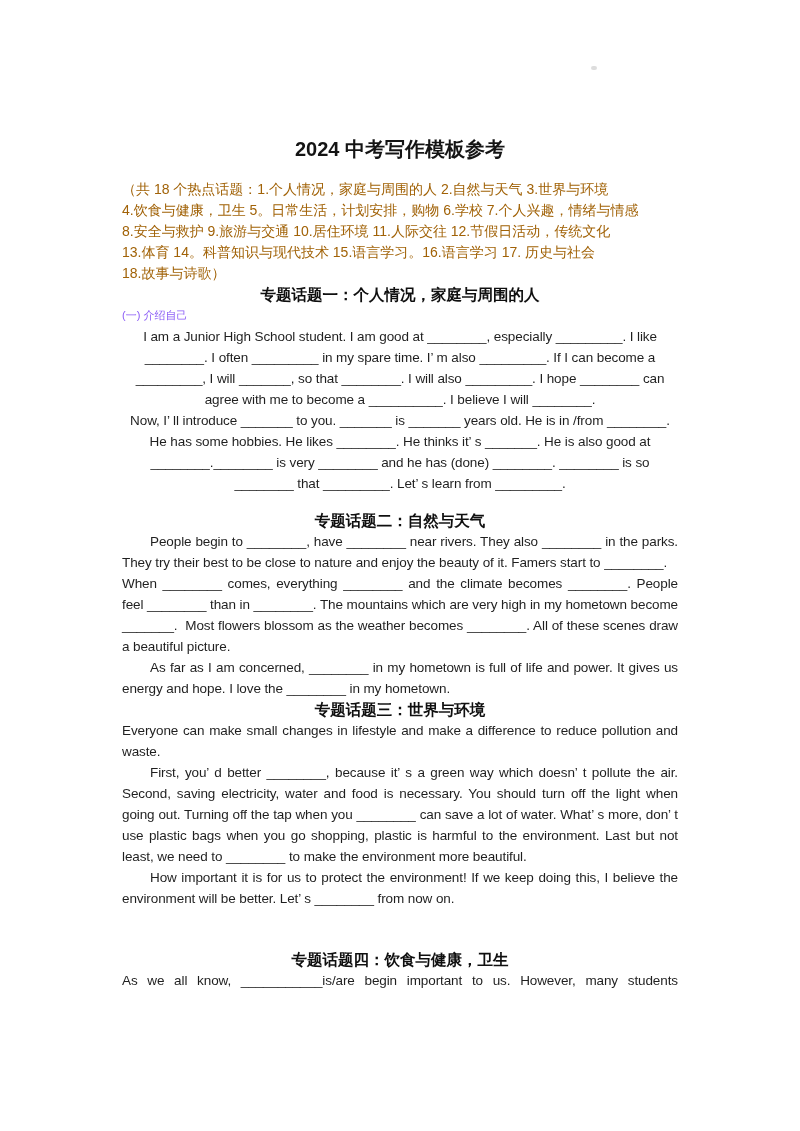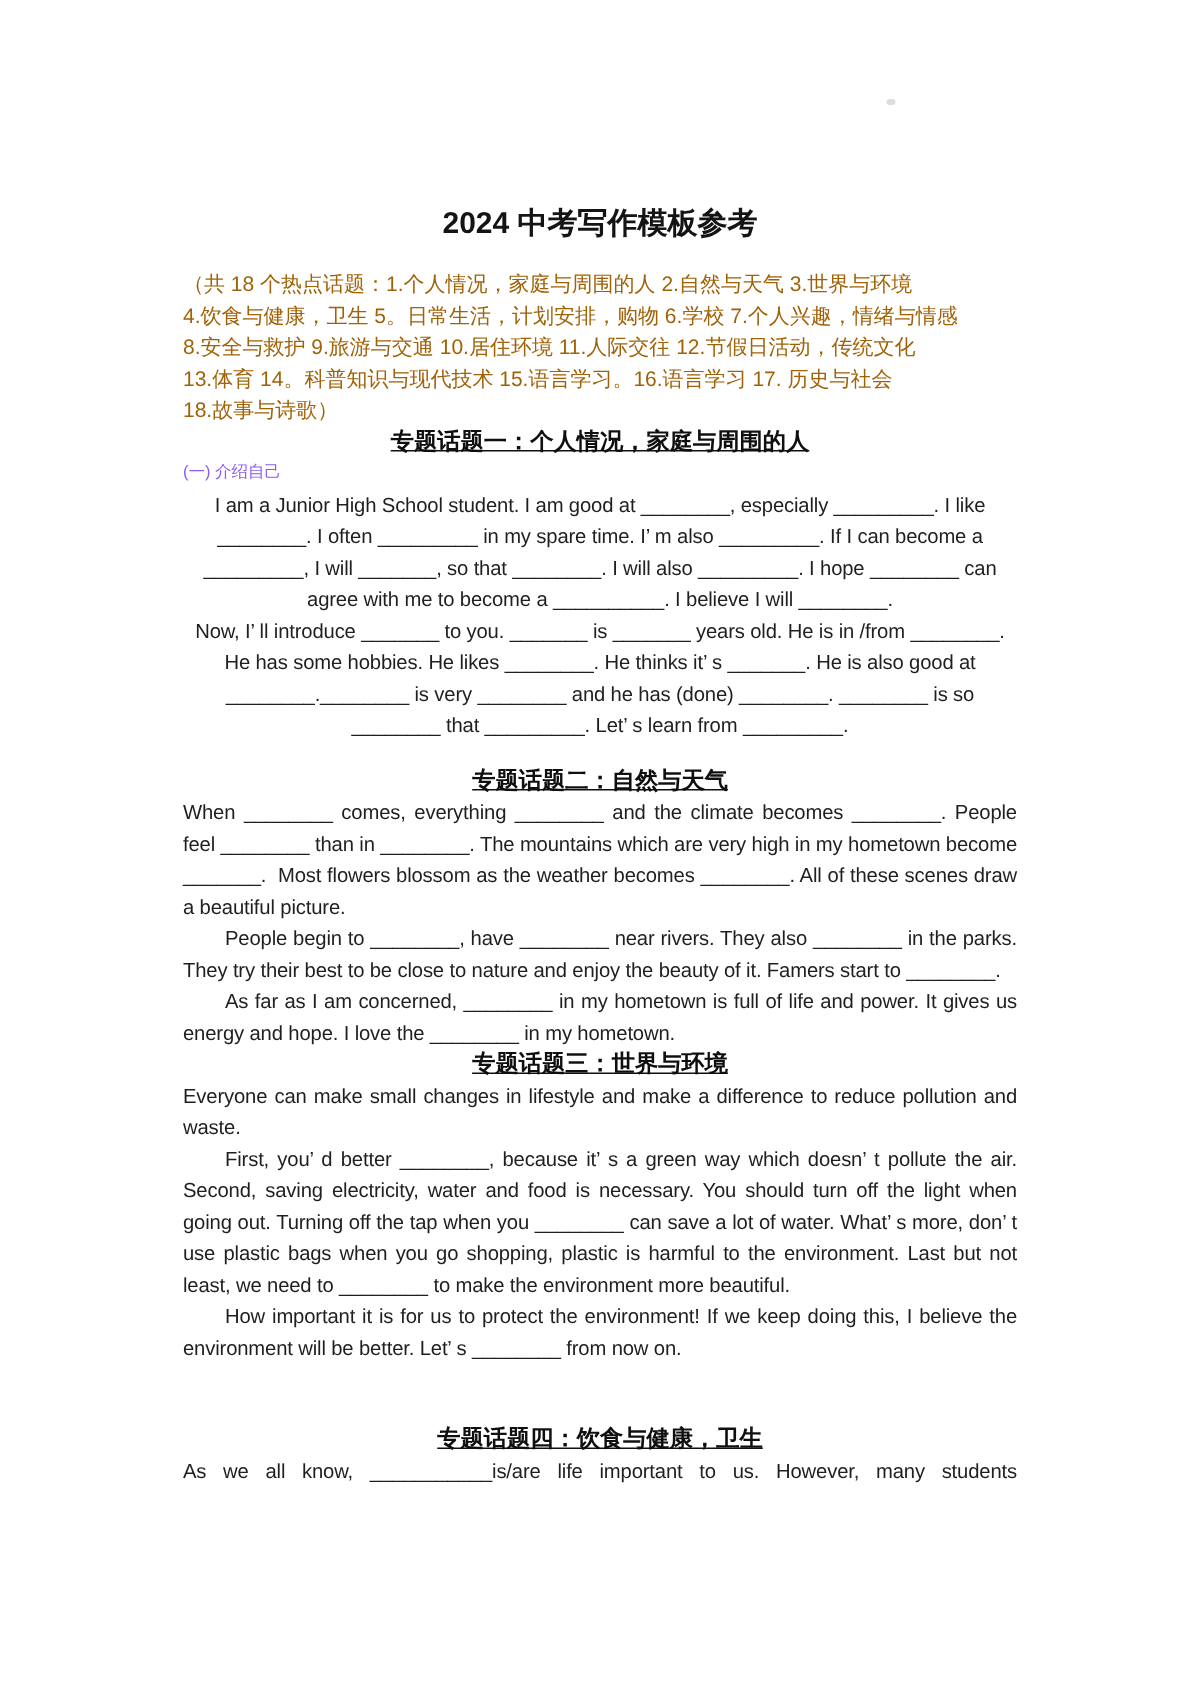--- a/index.html
+++ b/index.html
@@ -18,21 +18,21 @@
     margin:96px 0 14px 0;
     font-size:20px;line-height:32px;
     font-weight:700;text-align:center;color:#141414;
   }
   .intro{
     font-size:14px;line-height:21px;color:#a16207;
   }
   .intro-line{white-space:nowrap;}
   .sec-heading{
     font-size:15.5px;line-height:21px;font-weight:700;
-    text-align:center;color:#0f0f0f;text-decoration:underline;
+    text-align:center;color:#0f0f0f;
   }
   .sec-heading.gap-before{margin-top:16px;}
   .sec-heading.big-gap-before{margin-top:40px;}
   .sub-heading{
     font-size:11px;line-height:21px;color:#8b5cf6;
   }
   .para{
     font-size:13.5px;line-height:21px;letter-spacing:-0.1px;
     text-align:justify;white-space:pre-wrap;color:#1f1f1f;
   }
@@ -62,26 +62,26 @@
       <div class="intro-line">13.体育 14。科普知识与现代技术 15.语言学习。16.语言学习 17. 历史与社会</div>
       <div class="intro-line">18.故事与诗歌）</div>
     </div>
 
     <div class="sec-heading">专题话题一：个人情况，家庭与周围的人</div>
     <div class="sub-heading">(一) 介绍自己</div>
     <div class="para ragged">I am a Junior High School student. I am good at ________, especially _________. I like ________. I often _________ in my spare time. I’ m also _________. If I can become a _________, I will _______, so that ________. I will also _________. I hope ________ can agree with me to become a __________. I believe I will ________.</div>
     <div class="para ragged">Now, I’ ll introduce _______ to you. _______ is _______ years old. He is in /from ________. He has some hobbies. He likes ________. He thinks it’ s _______. He is also good at ________.________ is very ________ and he has (done) ________. ________ is so ________ that _________. Let’ s learn from _________.</div>
 
     <div class="sec-heading gap-before">专题话题二：自然与天气</div>
+    <div class="para indent">People begin to ________, have ________ near rivers. They also ________ in the parks. They try their best to be close to nature and enjoy the beauty of it. Famers start to ________.</div>
     <div class="para">When ________ comes, everything ________ and the climate becomes ________. People feel ________ than in ________. The mountains which are very high in my hometown become _______.  Most flowers blossom as the weather becomes ________. All of these scenes draw a beautiful picture.</div>
-    <div class="para indent">People begin to ________, have ________ near rivers. They also ________ in the parks. They try their best to be close to nature and enjoy the beauty of it. Famers start to ________.</div>
     <div class="para indent">As far as I am concerned, ________ in my hometown is full of life and power. It gives us energy and hope. I love the ________ in my hometown.</div>
 
     <div class="sec-heading">专题话题三：世界与环境</div>
     <div class="para">Everyone can make small changes in lifestyle and make a difference to reduce pollution and waste.</div>
     <div class="para indent">First, you’ d better ________, because it’ s a green way which doesn’ t pollute the air. Second, saving electricity, water and food is necessary. You should turn off the light when going out. Turning off the tap when you ________ can save a lot of water. What’ s more, don’ t use plastic bags when you go shopping, plastic is harmful to the environment. Last but not least, we need to ________ to make the environment more beautiful.</div>
     <div class="para indent">How important it is for us to protect the environment! If we keep doing this, I believe the environment will be better. Let’ s ________ from now on.</div>
 
     <div class="sec-heading big-gap-before">专题话题四：饮食与健康，卫生</div>
-    <div class="para justify-last">As we all know, ___________is/are life important to us. However, many students</div>
+    <div class="para justify-last">As we all know, ___________is/are begin important to us. However, many students</div>
 
   </div>
 </div>
 
 </body></html>

